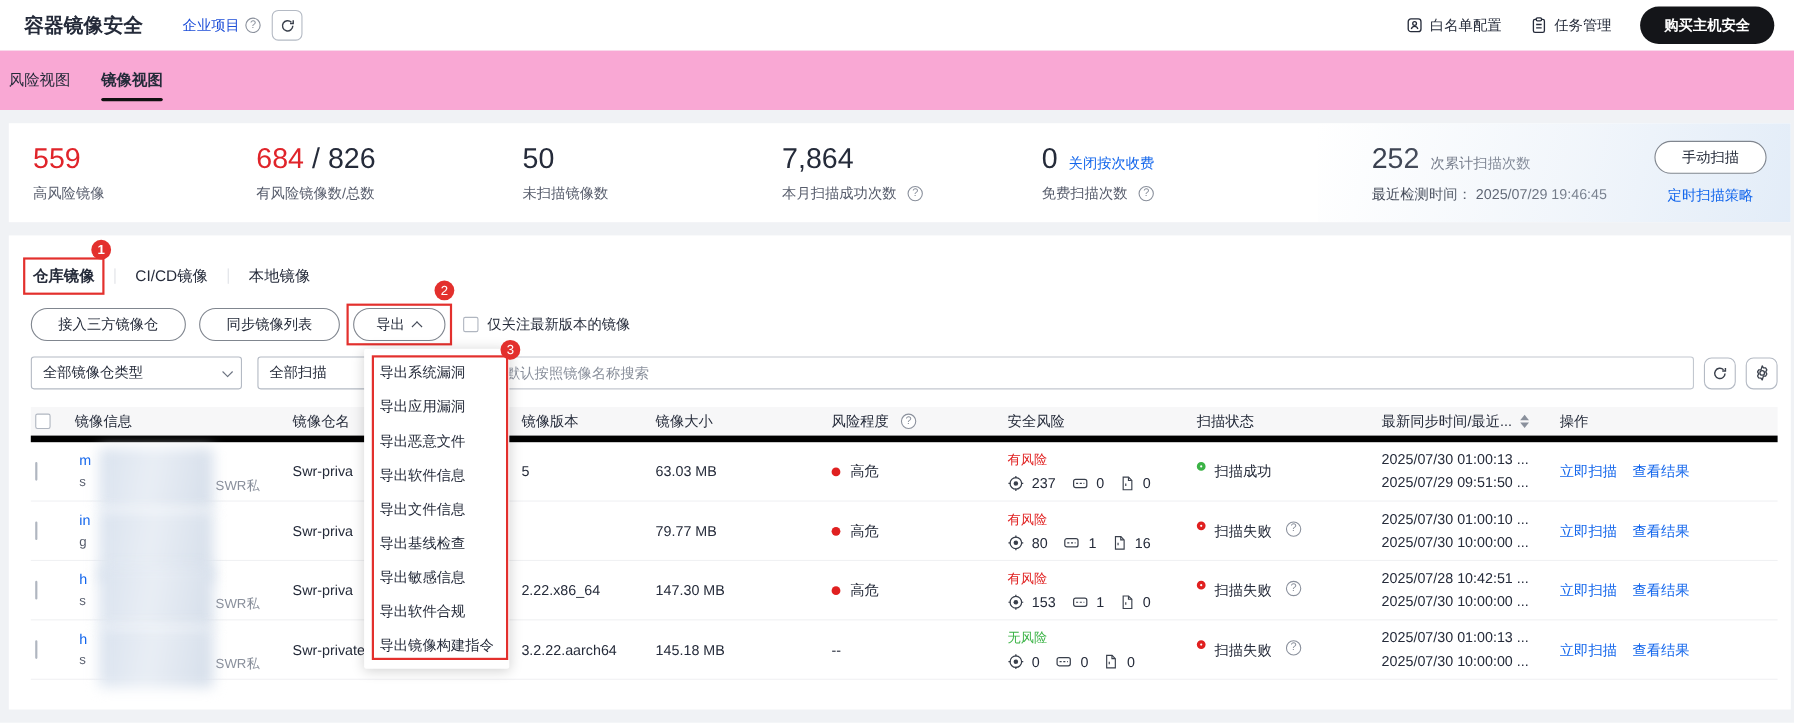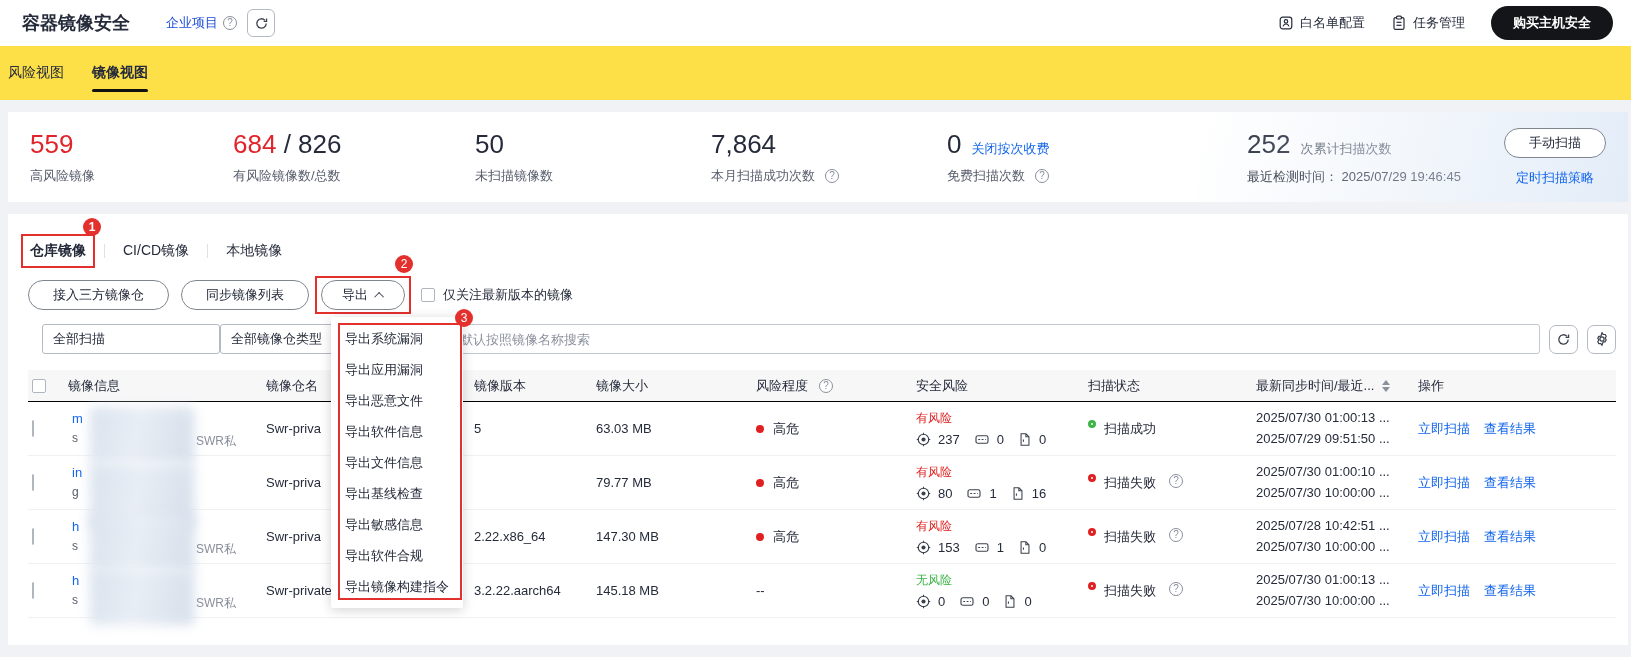--- a/index.html
+++ b/index.html
@@ -21,21 +21,21 @@
   .chev-up { width:7px; height:7px; border-right:1.5px solid #444b58; border-bottom:1.5px solid #444b58;
     transform:rotate(-135deg) translateY(-2px); flex:none; }
   .icon-btn { width:28px; height:28px; border:1px solid #b4bac4; border-radius:6px; background:#fff;
     display:flex; align-items:center; justify-content:center; color:#3a404c; cursor:pointer; flex:none; }
   .topbar-right { margin-left:auto; display:flex; align-items:center; gap:26px; }
   .top-action { display:flex; align-items:center; gap:6px; font-size:13px; cursor:pointer; color:#252b3a; }
   .buy-btn { height:34px; background:#141519; color:#fff; border:none; border-radius:17px; padding:0 22px;
     font-size:13px; font-weight:bold; cursor:pointer; }
 
   
-  .view-tabs { background:#fde047; display:flex; gap:28px; padding:0 8px; height:54px; }
+  .view-tabs { background:#f9a8d4; display:flex; gap:28px; padding:0 8px; height:54px; }
   .view-tab { font-size:14px; padding:18px 0 0 0; position:relative; cursor:pointer; color:#252b3a; }
   .view-tab.active { font-weight:bold; }
   .view-tab.active::after { content:""; position:absolute; left:0; right:0; bottom:8px; height:3px; background:#111; border-radius:2px; }
 
   
   .stats-card { margin:12px 3px 12px 8px; height:90px; background:#fff; display:flex; align-items:center;
     padding:0 22px; position:relative; overflow:hidden; }
   .stats-card::after { content:""; position:absolute; right:0; top:0; bottom:0; width:430px; pointer-events:none;
     background:linear-gradient(105deg, rgba(255,255,255,0) 0%, rgba(224,234,246,.45) 55%, rgba(203,221,242,.55) 100%); }
   .stat { flex:none; }
@@ -83,21 +83,21 @@
   .filter-select2 { width:178px; margin-left:14px; }
   .search-box { flex:1; margin-left:14px; height:30px; border:1px solid #c3c8d0; border-radius:3px;
     display:flex; align-items:center; gap:8px; padding:0 10px; background:#fff; }
   .search-box input { border:none; outline:none; flex:1; font-size:13px; color:#252b3a; font-family:inherit; background:transparent; }
   .search-box input::placeholder { color:#8a909c; }
   .filterbar .icon-btn { margin-left:9px; border-radius:7px; width:29px; height:29px; }
 
   
   .table { margin-top:16px; }
   .thead, .trow { display:grid; grid-template-columns:40px 186px 208px 122px 160px 160px 172px 168px 162px 1fr; align-items:center; }
-  .thead { height:32px; background:#f7f7f8; font-size:13px; border-bottom:1px solid #000000; }
+  .thead { height:32px; background:#f7f7f8; font-size:13px; border-bottom:6px solid #000000; }
   .th { position:relative; padding-left:12px; display:flex; align-items:center; gap:6px; white-space:nowrap; }
   .th.first { padding-left:0; }
   .th.sep::before { content:""; position:absolute; left:0; top:9px; bottom:9px; width:1px; background:#e2e5e9; }
   .th-cb { padding-left:4px; }
   .sort-icon { display:inline-flex; flex-direction:column; gap:2px; margin-left:2px; }
   .sort-icon i { width:0; height:0; border-left:4px solid transparent; border-right:4px solid transparent; display:block; }
   .sort-icon .up { border-bottom:5px solid #8a909c; }
   .sort-icon .dn { border-top:5px solid #8a909c; }
 
   .trow { height:54px; border-bottom:1px solid #f0f1f3; font-size:13px; position:relative; }
@@ -243,26 +243,26 @@
           <li>导出镜像构建指令</li>
         </ul>
     </div>
     <label class="check-item">
       <span class="checkbox"></span>
       <span>仅关注最新版本的镜像</span>
     </label>
   </div>
 
   <div class="filterbar">
-    <div class="select-box filter-select2">
-      <span>全部扫描</span>
-    </div>
     <div class="select-box filter-select1">
       <span>全部镜像仓类型</span>
       <span class="chev-down"></span>
+    </div>
+    <div class="select-box filter-select2">
+      <span>全部扫描</span>
     </div>
     <div class="search-box">
       <svg width="15" height="15" viewBox="0 0 16 16" style="color:#8a909c;">
         <circle cx="7" cy="7" r="4.6" fill="none" stroke="currentColor" stroke-width="1.3"></circle>
         <line x1="10.6" y1="10.6" x2="14" y2="14" stroke="currentColor" stroke-width="1.3"></line>
       </svg>
       <input type="text" placeholder="默认按照镜像名称搜索" style="">
     </div>
     <button class="icon-btn">
       <svg width="15" height="15" viewBox="0 0 16 16">

